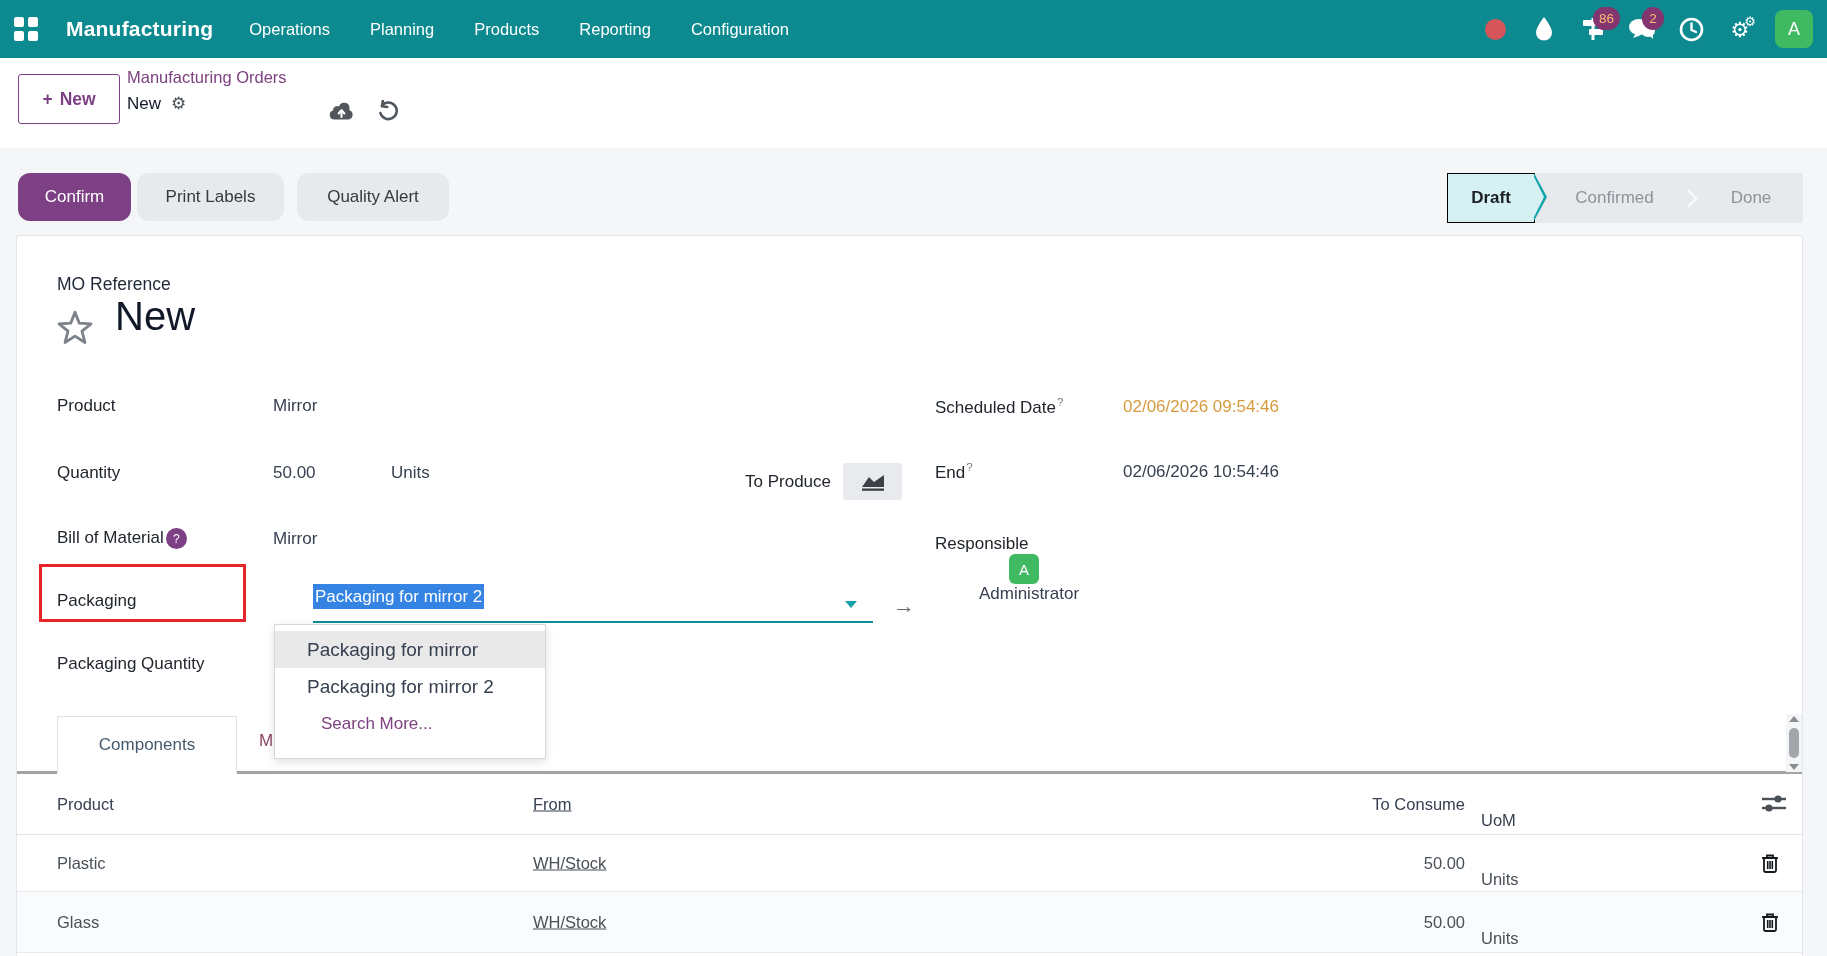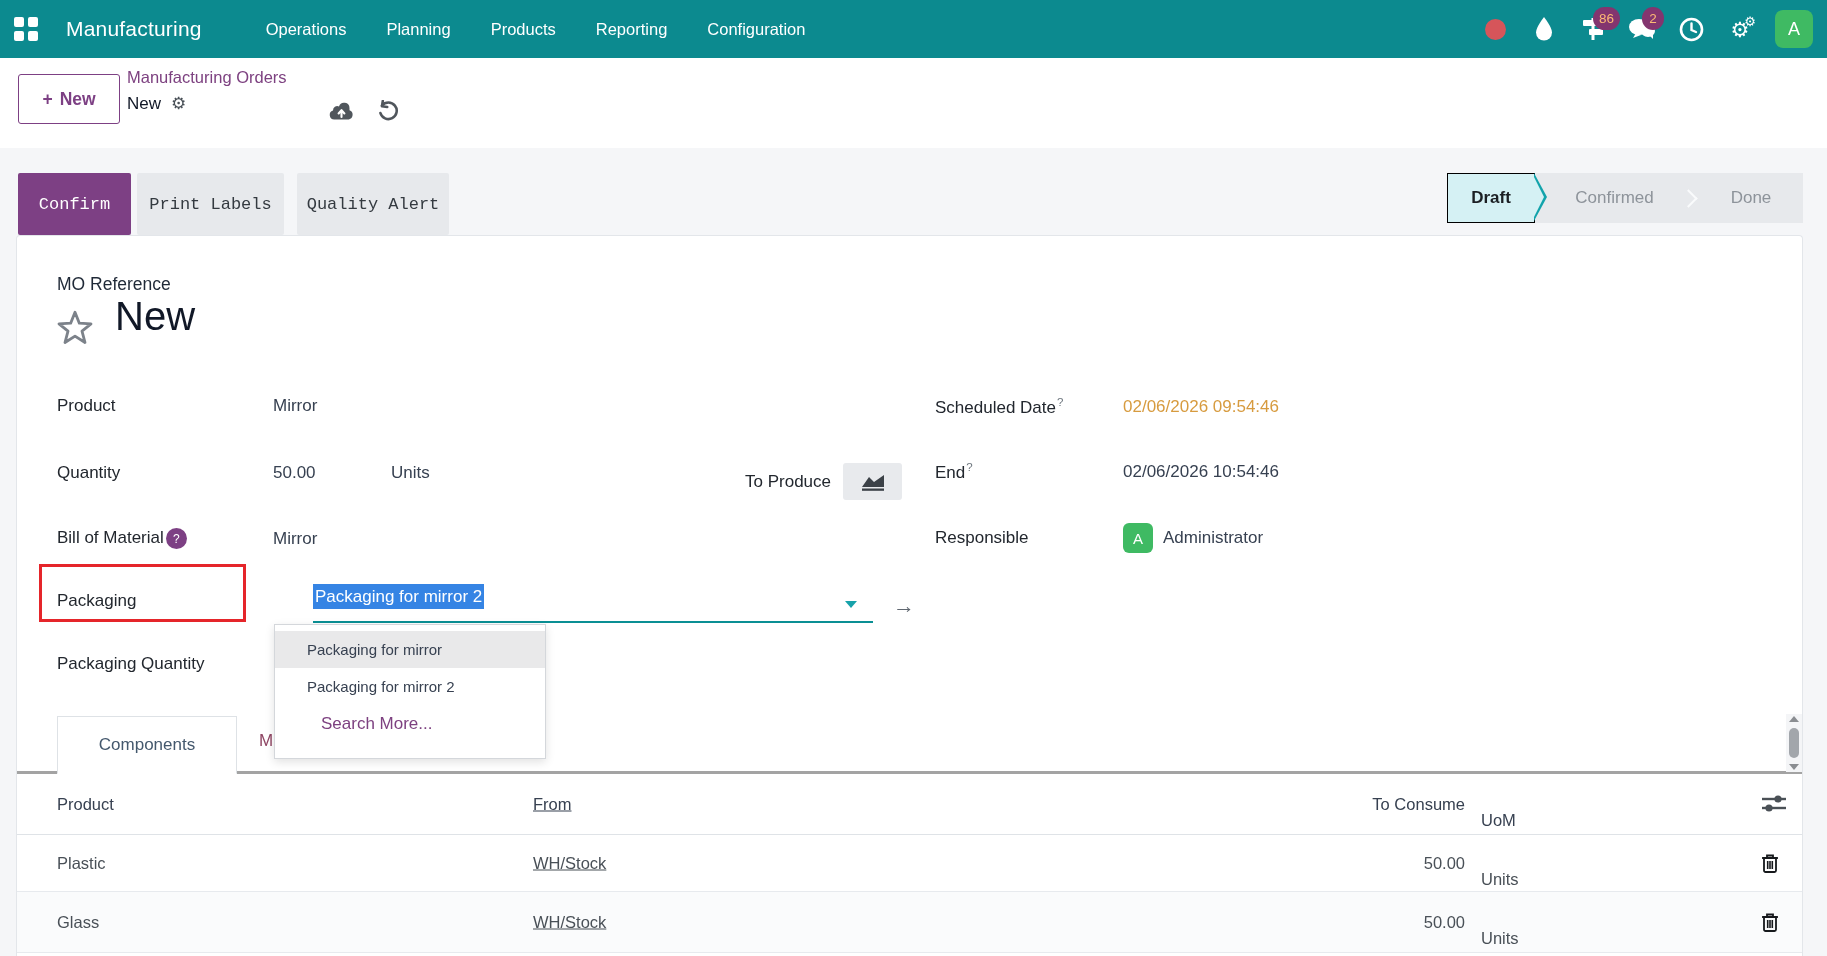--- a/index.html
+++ b/index.html
@@ -5,21 +5,21 @@
   * { margin:0; padding:0; box-sizing:border-box; }
   html,body { background:#e9eaed; }
   body { font-family:"Liberation Sans", sans-serif; }
   .stage{ position:relative; width:1827px; height:956px; background:#f5f6f8; overflow:hidden; }
 
   
   .navbar{ position:absolute; left:0; top:0; width:100%; height:58px; background:#0c8a8f;
            display:flex; align-items:center; padding:0 14px; color:#fff; }
   .apps-grid{ width:24px; height:24px; display:grid; grid-template-columns:10px 10px; grid-template-rows:10px 10px; gap:4px; margin-right:28px; cursor:pointer;}
   .apps-grid i{ background:#fff; border-radius:2px; }
-  .nav-title{ font-size:21px; font-weight:400; margin-right:60px; letter-spacing:.2px; }
+  .nav-title{ font-size:21px; font-weight:700; margin-right:32px; letter-spacing:.2px; }
   .nav-menu{ display:flex; gap:32px; font-size:16.5px; }
   .nav-menu .mi{ padding:6px 4px; cursor:pointer; }
   .nav-right{ margin-left:auto; display:flex; align-items:center; gap:21px; }
   .nicon{ position:relative; width:28px; height:28px; display:flex; align-items:center; justify-content:center; cursor:pointer; }
   .dot-red{ width:21px; height:21px; border-radius:50%; background:#d6555a; }
   .nav-badge{ position:absolute; top:-8px; left:14px; background:#83356f; color:#fdba74; font-size:13.5px;
               min-width:22px; height:23px; border-radius:12px; padding:0 6px; display:flex; align-items:center; justify-content:center; }
   .gear-glyph{ font-size:21px; line-height:1; }
   .gear-glyph .g2{ font-size:13px; position:absolute; top:0; right:-2px; }
   .avatar{ width:38px; height:38px; border-radius:8px; background:#3fba63; color:#fff; font-size:18px;
@@ -32,22 +32,22 @@
             display:flex; align-items:center; justify-content:center; gap:7px; cursor:pointer; font-family:inherit;}
   .bc{ position:absolute; left:127px; top:8px; }
   .bc-parent{ color:#7d4180; font-size:16.5px; cursor:pointer; text-decoration:none; display:inline-block; padding:2px 0;}
   .bc-current{ color:#111827; font-size:17px; margin-top:4px; display:flex; align-items:center; gap:10px;}
   .bc-gear{ color:#495057; font-size:17px; cursor:pointer; }
   .bc-icons{ position:absolute; left:328px; top:42px; display:flex; gap:22px; }
   .bc-icons svg{ cursor:pointer; }
 
   
   .action-bar{ position:absolute; left:0; top:148px; width:100%; height:87px; background:#f5f6f8; }
-  .btn{ position:absolute; top:25px; height:62px; border:none; font-size:17px; font-family:Liberation Mono, monospace;
-        display:flex; align-items:center; justify-content:center; cursor:pointer; border-radius:2px;}
+  .btn{ position:absolute; top:25px; height:48px; border:none; font-size:17px; font-family:Liberation Sans, sans-serif;
+        display:flex; align-items:center; justify-content:center; cursor:pointer; border-radius:12px;}
   .btn-primary{ left:18px; width:113px; background:#7d4084; color:#fff; }
   .btn-sec1{ left:137px; width:147px; background:#e7e9ec; color:#343a40;text-align:center; }
   .btn-sec2{ left:297px; width:152px; background:#e7e9ec; color:#343a40; }
   .statusbar{ position:absolute; left:1447px; top:25px; width:356px; height:50px; background:#e7e9ec; display:flex; align-items:stretch; }
   .step{ display:flex; align-items:center; justify-content:center; font-size:17px; color:#8d939a; cursor:pointer;}
   .step-draft{ position:relative; width:88px; background:#d5f1f4; border:1px solid #000000; color:#1b1f23; font-weight:600; z-index:2;}
   .step-draft::after{ content:''; position:absolute; right:-13px; top:-1px; border-top:24px solid transparent;
                       border-bottom:24px solid transparent; border-left:13px solid #12a3ab; }
   .step-draft::before{ content:''; position:absolute; right:-10px; top:1px; border-top:22px solid transparent;
                        border-bottom:22px solid transparent; border-left:11px solid #d5f1f4; z-index:1; }
@@ -81,21 +81,21 @@
   .pack-input{ position:absolute; left:256px; top:-4px; width:560px; height:36px; border-bottom:2px solid #0a8f94; cursor:text;}
   .sel-text{ background:#3584e4; color:#fff; font-size:17px; padding:3px 2px; }
   .caret-down{ position:absolute; right:16px; top:14px; width:0; height:0; border-left:6px solid transparent;
                border-right:6px solid transparent; border-top:7px solid #17a2aa; cursor:pointer;}
   .link-arrow{ position:absolute; left:836px; top:2px; font-size:22px; color:#5f6770; cursor:pointer; }
   .red-annotation{ position:absolute; left:22px; top:328px; width:207px; height:58px; border:3px solid #e5252a; }
 
   
   .dropdown{ position:absolute; left:257px; top:388px; width:272px; background:#fff; border:1px solid #d4d7db;
              box-shadow:0 3px 9px rgba(0,0,0,.12); padding:6px 0 16px 0; z-index:30; }
-  .dd-opt{ height:37px; display:flex; align-items:center; padding-left:32px; font-size:15px; color:#374151; cursor:pointer;}
+  .dd-opt{ height:37px; display:flex; align-items:center; padding-left:32px; font-size:19px; color:#374151; cursor:pointer;}
   .dd-opt.hl{ background:#e9e9ea; }
   .dd-more{ height:37px; display:flex; align-items:center; padding-left:46px; font-size:17px; color:#7d4180; cursor:pointer;}
 
   
   .tabrow{ position:absolute; left:0; top:480px; width:100%; height:58px; border-bottom:3px solid #a3a3a3; }
   .tab-active{ position:absolute; left:40px; top:0; width:180px; height:58px; background:#fff; border:1px solid #dee2e6;
                border-bottom:1px solid #fff; display:flex; align-items:center; justify-content:center;
                font-size:17px; color:#44586d; cursor:pointer; z-index:2; }
   .tab-partial{ position:absolute; left:242px; top:15px; font-size:17px; color:#8f4664; cursor:pointer; }
 
@@ -276,21 +276,21 @@
       <span class="fvalue date-orange">02/06/2026 09:54:46</span>
     </div>
 
     <div class="frow" style="left:918px; top:225px;">
       <span class="rlabel">
         <span>End</span><span class="sup-q">?</span>
       </span>
       <span class="fvalue">02/06/2026 10:54:46</span>
     </div>
 
-    <div class="frow" style="left:918px; top:287px;">
+    <div class="frow" style="left:918px; top:298px;flex-direction:column;">
       <span class="rlabel">Responsible</span>
       <span class="resp-avatar">A</span>
       <span class="fvalue">Administrator</span>
     </div>
 
     <div class="tabrow">
       <div class="tab-active">Components</div>
       <div class="tab-partial">M</div>
     </div>
 

